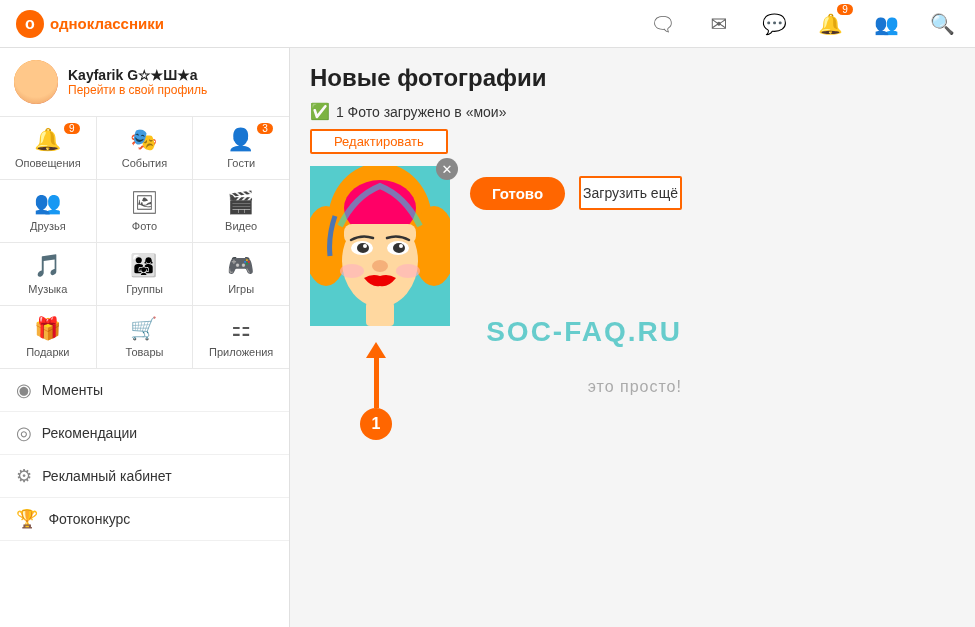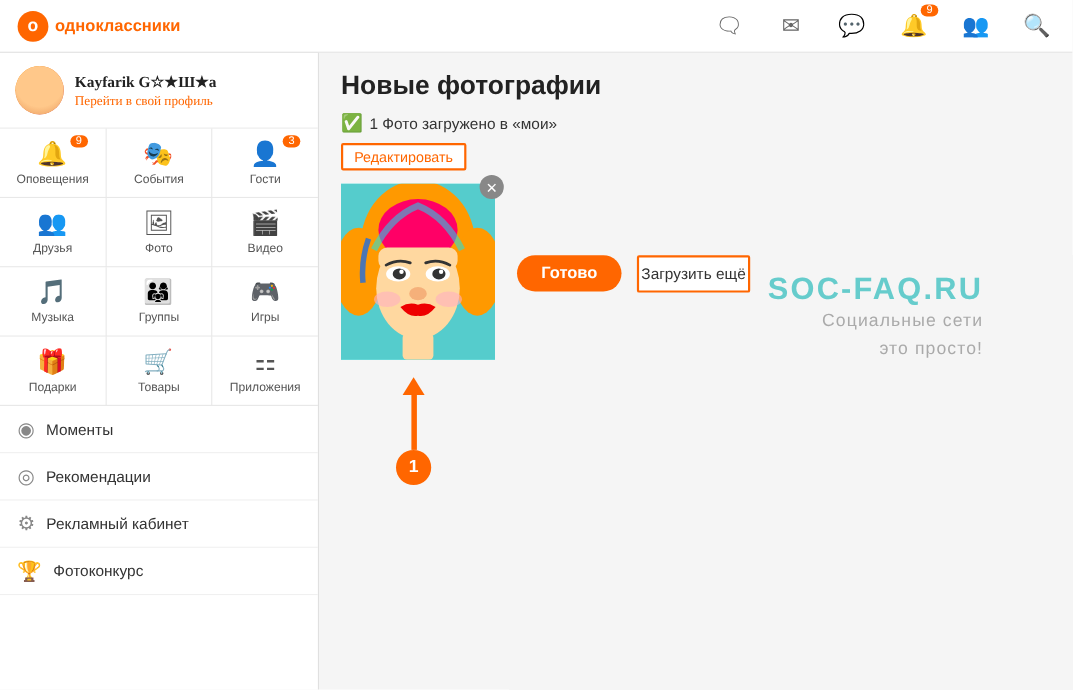--- a/index.html
+++ b/index.html
@@ -70,21 +70,20 @@
       border-right: 1px solid #e0e0e0;
       overflow-y: auto;
       flex-shrink: 0;
     }
     .profile-section {
       display: flex;
       align-items: center;
       gap: 10px;
       padding: 12px 14px;
       border-bottom: 1px solid #e8e8e8;
-      font-family: Liberation Serif, serif;
     }
     .avatar {
       width: 44px; height: 44px;
       border-radius: 50%;
       background: linear-gradient(135deg, #f90 0%, #c44 100%);
       display: flex; align-items: center; justify-content: center;
       color: #fff;
       font-size: 18px;
       font-weight: bold;
       flex-shrink: 0;
@@ -162,21 +161,21 @@
       gap: 6px;
       margin-bottom: 8px;
       font-size: 14px;
       color: #333;
     }
     .success-icon { color: #5a0; font-size: 16px; }
     .edit-btn {
       display: inline-block;
       border: 2px solid #f60;
       color: #f60;
-      padding: 3px 10px;
+      padding: 3px 22px;
       font-size: 13px;
       cursor: pointer;
       border-radius: 2px;
       background: #fff;
       margin-bottom: 12px;
     }
     .photo-container {
       position: relative;
       display: inline-block;
       margin-bottom: 16px;
@@ -429,30 +428,30 @@
         
         <div style="position:relative; height:100px;">
           <div style="position:absolute; left:50px; top:0; display:flex; flex-direction:column; align-items:center;">
             <div style="width:0;height:0;border-left:10px solid transparent;border-right:10px solid transparent;border-bottom:16px solid #f60;"></div>
             <div style="width:5px;height:50px;background:#f60;"></div>
             <div style="width:32px;height:32px;background:#f60;border-radius:50%;color:#fff;font-weight:bold;font-size:16px;display:flex;align-items:center;justify-content:center;">1</div>
           </div>
         </div>
       </div>
 
-      <div style="display:flex; gap:16px; padding-top:10px;">
+      <div style="display:flex; flex-direction:column; gap:16px; padding-top:10px;">
 
         <div class="action-row">
           <button class="done-btn">Готово</button>
           <button class="upload-more-btn">Загрузить ещё</button>
         </div>
 
         <div class="watermark-section" style="margin-top:40px;">
           <div class="watermark-title">SOC-FAQ.RU</div>
           <div class="watermark-sub">
-            <span>Социальные сети</span><br>
+            <br>
             <span>это просто!</span>
           </div>
         </div>
       </div>
     </div>
   </div>
 </div>
 
 </body></html>

